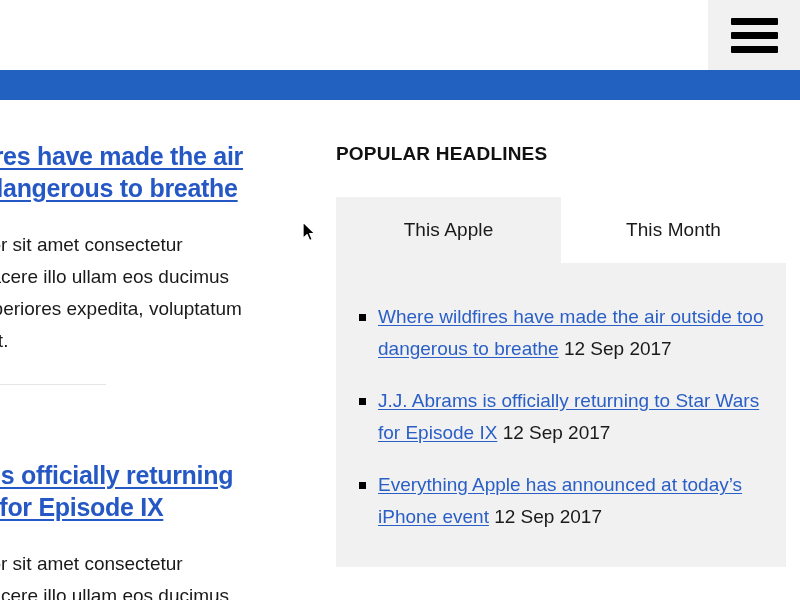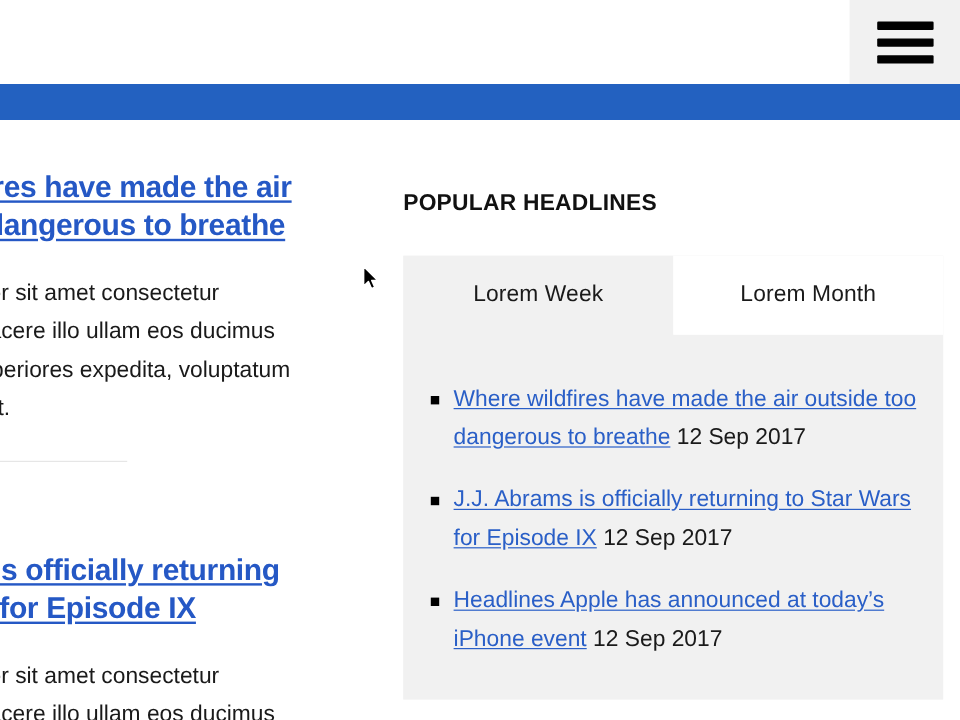--- a/index.html
+++ b/index.html
@@ -251,42 +251,42 @@
 
       <div class="article" style="padding-top:74px;">
         <div class="article-title-wrap">
           <a class="article-title">J.J. Abrams is officially returning to Star Wars for Episode IX</a>
         </div>
         <p class="article-body" style="margin-top:25px;">Lorem ipsum dolor sit amet consectetur adipisicing elit. Facere illo ullam eos ducimus quas nesciunt asperiores expedita, voluptatum quisquam incidunt.</p>
       </div>
 
     </div>
 
-    <aside class="sidebar" style="padding-top:58px;">
+    <aside class="sidebar" style="padding-top:42px;">
       <h2 class="sidebar-heading">Popular Headlines</h2>
 
       <div class="panel">
 
         <div class="tabs">
-          <button class="tab">Lorem Week</button>
-          <button class="tab is-active">Lorem Month</button>
+          <button class="tab">This Apple</button>
+          <button class="tab is-active">This Month</button>
         </div>
 
         <ul class="headline-list">
           <li class="headline-item">
             <span class="bullet"></span>
             <a class="headline-link">Where wildfires have made the air outside too dangerous to breathe</a><span> </span><span class="headline-date">12 Sep 2017</span>
           </li>
           <li class="headline-item">
             <span class="bullet"></span>
             <a class="headline-link">J.J. Abrams is officially returning to Star Wars for Episode IX</a><span> </span><span class="headline-date">12 Sep 2017</span>
           </li>
           <li class="headline-item">
             <span class="bullet"></span>
-            <a class="headline-link">Headlines Apple has announced at today’s iPhone event</a><span> </span><span class="headline-date">12 Sep 2017</span>
+            <a class="headline-link">Everything Apple has announced at today’s iPhone event</a><span> </span><span class="headline-date">12 Sep 2017</span>
           </li>
         </ul>
 
       </div>
     </aside>
 
   </div>
 
   <svg class="cursor" viewBox="0 0 14 21" xmlns="http://www.w3.org/2000/svg" style="left: 302px; top: 221px;">
     <path d="M1 1 L1 17.5 L5 13.6 L7.6 19.6 L10.3 18.4 L7.8 12.7 L12.8 12.6 Z" fill="#000000" stroke="#ffffff" stroke-width="1.3" stroke-linejoin="round"></path>

